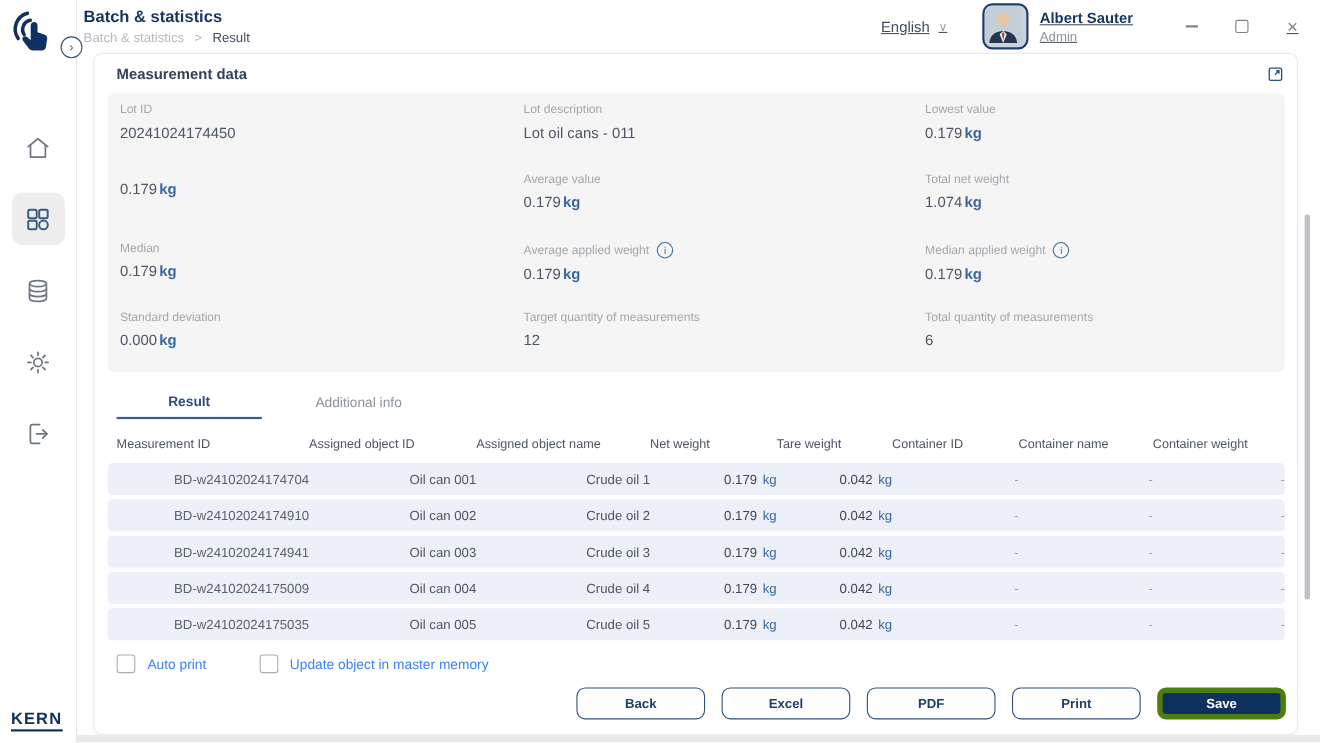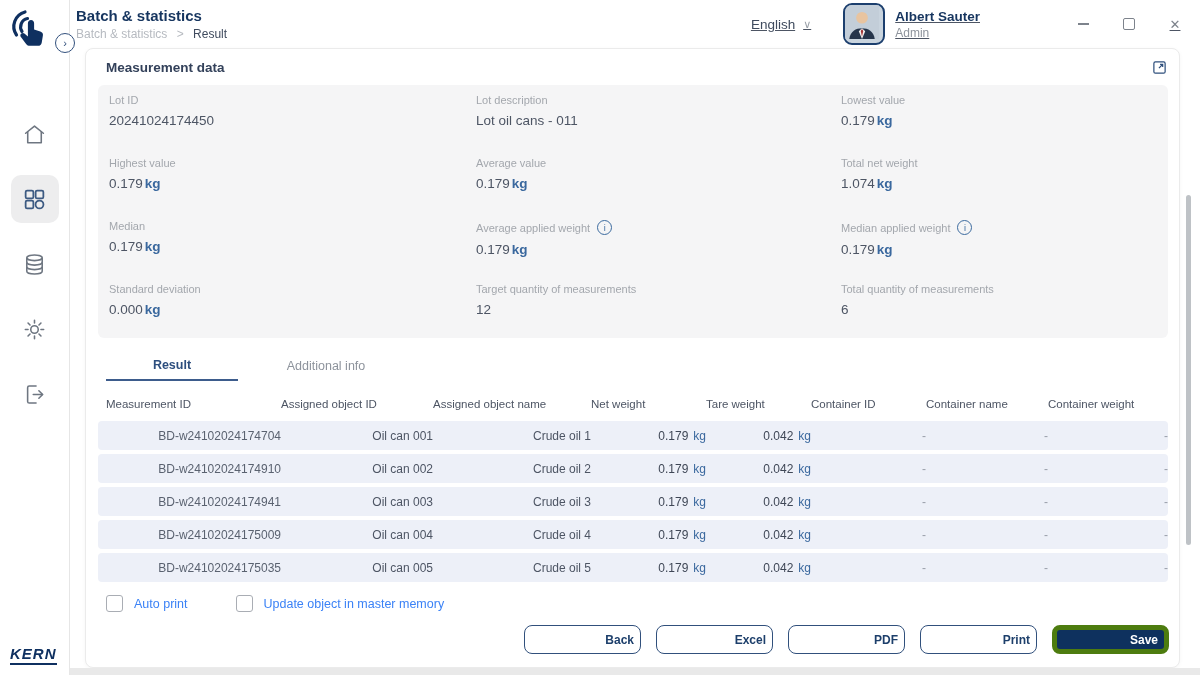--- a/index.html
+++ b/index.html
@@ -9,35 +9,35 @@
     -webkit-font-smoothing:antialiased;color:#4d5564;
   }
   
   .sidebar{position:absolute;left:0;top:0;width:70px;height:675px;background:#fff;border-right:1px solid #e6e6e6;box-sizing:border-box;}
   .logo{position:absolute;left:6px;top:5px;width:48px;height:48px;}
   .collapse-btn{position:absolute;left:55px;top:33px;width:18px;height:18px;border:1.5px solid #33517d;border-radius:50%;
     background:#fff;display:flex;align-items:center;justify-content:center;font-size:11px;color:#33517d;cursor:pointer;z-index:5;line-height:1;}
   .nav{position:absolute;left:0;top:110px;width:69px;display:flex;flex-direction:column;align-items:center;gap:17px;}
   .nav-item{width:48px;height:48px;display:flex;align-items:center;justify-content:center;border-radius:10px;cursor:pointer;}
   .nav-item.active{background:#ededee;}
-  .brand{position:absolute;left:10px;bottom:10px;font-size:15px;font-weight:bold;font-style:italic;color:#0f3060;
+  .brand{position:absolute;left:10px;bottom:10px;font-size:15px;font-weight:bold;color:#0f3060;
     letter-spacing:1px;border-bottom:2px solid #0f3060;padding-bottom:1px;}
   
   .topbar{position:absolute;left:58px;top:0;right:0;height:48px;display:flex;align-items:center;}
   .title-block{margin-left:18px;}
   .page-title{font-size:15px;font-weight:bold;color:#16355f;line-height:1.25;}
   .breadcrumb{font-size:12px;margin-top:2px;}
   .breadcrumb .parent{color:#b6bac0;}
   .breadcrumb .sep{color:#b6bac0;margin:0 6px;}
   .breadcrumb .current{color:#3f4b5e;}
   .topbar-right{margin-left:auto;display:flex;align-items:center;text-decoration:underline;}
   .lang{display:flex;align-items:center;gap:8px;font-size:13.5px;color:#3f4b5e;cursor:pointer;margin-right:32px;}
   .lang .chev{color:#9aa0a8;font-size:11px;}
   .avatar{width:38px;height:38px;border:2px solid #1c3f6e;border-radius:9px;overflow:hidden;background:#c9d4de;flex:0 0 auto;}
-  .user-meta{margin-left:10px;margin-right:96px;}
+  .user-meta{margin-left:10px;margin-right:46px;}
   .user-name{font-size:13.5px;font-weight:bold;color:#16355f;line-height:1.3;}
   .user-role{font-size:12px;color:#8d939c;}
   .win-controls{display:flex;align-items:center;gap:32px;padding-right:18px;}
   .wc{width:14px;height:14px;display:flex;align-items:center;justify-content:center;cursor:pointer;color:#7d838c;}
   .wc-min{width:11px;height:1.5px;background:#7d838c;}
   .wc-max{width:10px;height:10px;border:1.4px solid #7d838c;border-radius:2px;}
   .wc-close{font-size:13px;line-height:1;}
   
   .card{position:absolute;left:85px;top:48px;width:1095px;height:620px;background:#fff;border:1px solid #ebebeb;
     border-radius:8px;box-sizing:border-box;box-shadow:0 1px 4px rgba(0,0,0,.04);}
@@ -72,21 +72,21 @@
   .c{color:#4d5564;}
   .num{font-weight:normal;font-style:normal;color:#3f4756;}
   .unit{font-style:normal;color:#3a689e;margin-left:5px;}
   .dash{color:#9aa0aa;}
   
   .check-row{display:flex;align-items:center;gap:48px;margin:13px 0 0 20px;}
   .chk{display:flex;align-items:center;gap:11px;font-size:12.5px;color:#3b82f6;cursor:pointer;justify-content:center;}
   .box{width:17px;height:17px;border:1.6px solid #a9adb4;border-radius:3px;background:#fff;box-sizing:border-box;}
   .btn-row{display:flex;justify-content:flex-end;gap:15px;margin:13px 10px 0 0;}
   .btn{width:117px;height:29px;border-radius:8px;font-size:12px;font-weight:bold;cursor:pointer;
-    font-family:"Liberation Sans","DejaVu Sans",sans-serif;text-align:right;}
+    font-family:"Liberation Sans","DejaVu Sans",sans-serif;}
   .btn.outline{background:#fff;border:1px solid #31507c;color:#1d3f6b;}
   .btn.primary{background:#0e315e;border:5px solid #4d7c0f;color:#fff;}
   
   .scroll-thumb{position:absolute;left:1186px;top:195px;width:5px;height:350px;background:#a8adb3;border-radius:3px;opacity:.75;}
   .bottom-strip{position:absolute;left:70px;right:0;bottom:0;height:7px;background:#e9e9e9;}
   svg{display:block;}
 </style>
 </head>
 <body>
 
@@ -219,23 +219,20 @@
         </div>
       <div class="stat-value-row"><span class="stat-value">Lot oil cans - 011</span><span class="stat-unit"></span></div>
     </div>
     <div class="stat">
       <div class="stat-label-row">
           <span class="stat-label">Lowest value</span>
         </div>
       <div class="stat-value-row"><span class="stat-value">0.179</span><span class="stat-unit">kg</span></div>
     </div>
     <div class="stat">
-      <div class="stat-label-row">
-          <span class="stat-label">Highest value</span>
-        </div>
       <div class="stat-value-row"><span class="stat-value">0.179</span><span class="stat-unit">kg</span></div>
     </div>
     <div class="stat">
       <div class="stat-label-row">
           <span class="stat-label">Average value</span>
         </div>
       <div class="stat-value-row"><span class="stat-value">0.179</span><span class="stat-unit">kg</span></div>
     </div>
     <div class="stat">
       <div class="stat-label-row">

